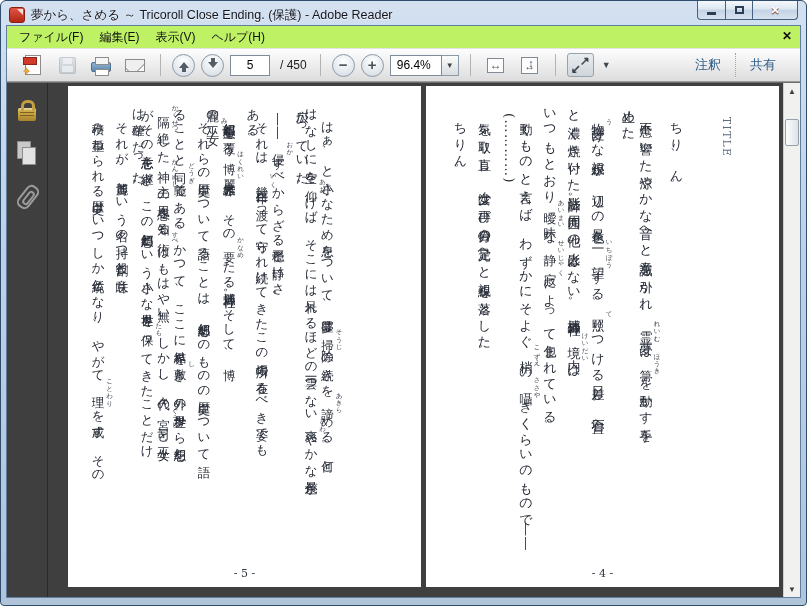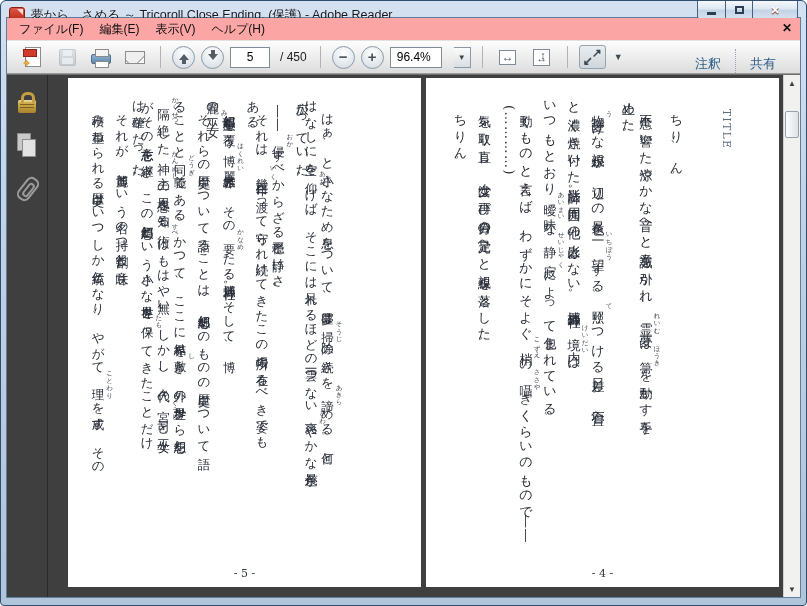--- a/index.html
+++ b/index.html
@@ -1,38 +1,38 @@
 <!DOCTYPE html>
 <html><head>
 <meta charset="utf-8">
 <style>
   html,body{margin:0;padding:0;background:#fff;font-family:"Liberation Sans",sans-serif;}
   *{box-sizing:border-box;}
   .window{position:relative;width:807px;height:606px;border:1px solid #2f4e6d;border-radius:6px 6px 4px 4px;
     background:linear-gradient(180deg,#d3e1f1 0%,#bfd1e5 40%,#b0c4da 100%);
-    padding:16px 5px 7px 5px;overflow:hidden;}
+    padding:24px 5px 7px 5px;overflow:hidden;}
   
   .titlebar{position:absolute;top:0;left:0;right:0;height:28px;display:flex;align-items:center;padding:0 8px;}
   .pdf-logo{width:16px;height:16px;background:linear-gradient(180deg,#e05545,#b42613);border-radius:3px;position:relative;margin-right:6px;flex:0 0 auto;border:1px solid #8d1d0e;}
   .pdf-logo:before{content:"";position:absolute;right:1px;top:1px;border-style:solid;border-width:0 6px 6px 0;border-color:transparent #f6d9d4 transparent transparent;}
   .title-text{font-size:12.5px;color:#14141c;white-space:nowrap;overflow:hidden;text-shadow:0 1px 0 rgba(255,255,255,.6);}
   .winbtns{position:absolute;top:0;right:8px;display:flex;}
   .winbtn{height:19px;border:1px solid #44617f;border-top:none;display:flex;align-items:center;justify-content:center;
     background:linear-gradient(180deg,#f4f8fc 0%,#dde7f2 45%,#c3d3e4 50%,#d6e2ef 100%);}
   .winbtn.min{width:29px;border-radius:0 0 0 4px;}
   .winbtn.max{width:27px;border-left:none;}
   .winbtn.close{width:45px;border-left:none;border-radius:0 0 4px 0;
     background:linear-gradient(180deg,#eba globalization 0%,#d98d7d 0%,#cd6a52 45%,#b13c24 50%,#c4543a 100%);}
   .glyph-min{width:9px;height:3px;background:#2e3e52;margin-top:6px;}
   .glyph-max{width:9px;height:8px;border:2px solid #2e3e52;background:transparent;}
   .glyph-close{color:#fff;font-size:11px;font-weight:bold;text-shadow:0 1px 1px #6e1d0e;}
   
   .client{height:100%;display:flex;flex-direction:column;border:1px solid #5f7d9c;background:#f0f0f0;}
   
-  .menubar{height:23px;background:#fca5a5;display:flex;align-items:center;padding:0 4px;border-bottom:1px solid #e2e2e2;position:relative;}
+  .menubar{height:23px;background:#bef264;display:flex;align-items:center;padding:0 4px;border-bottom:1px solid #e2e2e2;position:relative;}
   .menu-item{font-size:12px;color:#111;padding:3px 8px;}
   .menu-close{position:absolute;right:8px;top:3px;font-size:12px;font-weight:bold;color:#111;cursor:default;}
   
   .toolbar{height:33px;background:linear-gradient(180deg,#fdfdfd 0%,#ececec 55%,#dcdcdc 100%);
     border-bottom:1px solid #9a9a9a;display:flex;align-items:center;padding:0 10px 0 12px;gap:6px;}
   .tsep{width:1px;height:22px;background:#b3b3b3;margin:0 5px;flex:0 0 auto;}
   .tbtn{width:28px;height:26px;display:flex;align-items:center;justify-content:center;border-radius:3px;flex:0 0 auto;position:relative;}
   
   .ic-createpdf{width:16px;height:20px;background:#fff;border:1px solid #8c8c8c;position:relative;}
   .ic-createpdf:before{content:"";position:absolute;left:-3px;top:1px;width:12px;height:6px;background:#cf3a2b;border:1px solid #8f2417;}
@@ -53,32 +53,32 @@
     background:radial-gradient(circle at 50% 30%,#ffffff,#dfe5ea 70%,#c9d2d9 100%);
     display:flex;align-items:center;justify-content:center;flex:0 0 auto;}
   .arrow-up,.arrow-down{width:0;height:0;border-left:5px solid transparent;border-right:5px solid transparent;position:relative;}
   .arrow-up{border-bottom:6px solid #555e66;}
   .arrow-down{border-top:6px solid #555e66;}
   .arrow-up:after{content:"";position:absolute;left:-2px;top:6px;width:4px;height:4px;background:#555e66;}
   .arrow-down:after{content:"";position:absolute;left:-2px;bottom:6px;width:4px;height:4px;background:#555e66;}
   .pm{font-size:15px;font-weight:bold;color:#4a525a;line-height:1;margin-top:-1px;}
   .page-input{width:40px;height:21px;border:1px solid #7c8c9a;background:#fff;font-size:12px;text-align:center;font-family:"Liberation Sans",sans-serif;}
   .page-total{font-size:12px;color:#222;margin:0 2px 0 4px;white-space:nowrap;}
-  .zoom-combo{display:flex;align-items:flex-end;flex:0 0 auto;gap:12px;}
+  .zoom-combo{display:flex;align-items:flex-end;flex:0 0 auto;}
   .zoom-field{width:52px;height:21px;border:1px solid #7c8c9a;background:#fff;font-size:12px;display:flex;align-items:center;padding-left:6px;}
   .zoom-drop{width:17px;height:21px;border:1px solid #8b9aa7;border-left:none;background:linear-gradient(180deg,#fbfbfb,#d9dee2);display:flex;align-items:center;justify-content:center;font-size:8px;color:#444;}
   .ic-fitw{width:17px;height:15px;border:1px solid #7e8b96;background:#fdfdfd;display:flex;align-items:center;justify-content:center;font-size:12px;color:#4e5a66;}
   .ic-fitp{width:17px;height:17px;border:1px solid #7e8b96;background:#fdfdfd;position:relative;}
   .ic-fitp:before{content:"↔";position:absolute;left:2px;top:2px;font-size:11px;color:#4e5a66;}
   .ic-fitp:after{content:"↕";position:absolute;left:6px;top:-1px;font-size:11px;color:#4e5a66;}
   .readmode-btn{width:27px;height:24px;border:1px solid #98a2ab;border-radius:3px;background:linear-gradient(180deg,#e9edf0,#cfd6db);position:relative;flex:0 0 auto;}
   .readmode-btn:before{content:"↗";position:absolute;right:3px;top:0px;font-size:12px;font-weight:bold;color:#3c4650;}
   .readmode-btn:after{content:"↙";position:absolute;left:3px;bottom:0px;font-size:12px;font-weight:bold;color:#3c4650;}
   .drop-arrow{font-size:9px;color:#3f4952;margin-left:2px;}
-  .right-group{margin-left:auto;display:flex;align-items:flex-end;height:100%;}
+  .right-group{margin-left:auto;display:flex;align-items:center;height:100%;}
   .blue-link{font-size:13px;color:#2f5d8a;padding:0 14px;font-family:"Liberation Sans",sans-serif;}
   .dotted-sep{height:24px;border-left:1px dotted #9aa6b2;}
   
   .main{flex:1;display:flex;background:#3f3f3f;border-top:1px solid #6d6d6d;min-height:0;}
   .sidebar{width:41px;background:#3f3f3f;border-right:1px solid #2a2a2a;display:flex;flex-direction:column;align-items:center;padding-top:14px;gap:17px;flex:0 0 auto;}
   .sb-slot{width:24px;height:26px;display:flex;align-items:center;justify-content:center;}
   .ic-lock{position:relative;width:18px;height:13px;background:linear-gradient(180deg,#dcba55,#a8832b);border-radius:2px;margin-top:9px;box-shadow:inset 0 2px 0 rgba(255,255,255,.35);}
   .ic-lock:before{content:"";position:absolute;left:3px;top:-8px;width:8px;height:8px;border:3px solid #c5a040;border-bottom:none;border-radius:6px 6px 0 0;}
   .ic-lock:after{content:"";position:absolute;left:2px;top:4px;width:14px;height:1px;background:#7e6120;box-shadow:0 3px 0 #7e6120;}
   .ic-pages{position:relative;width:20px;height:24px;}

